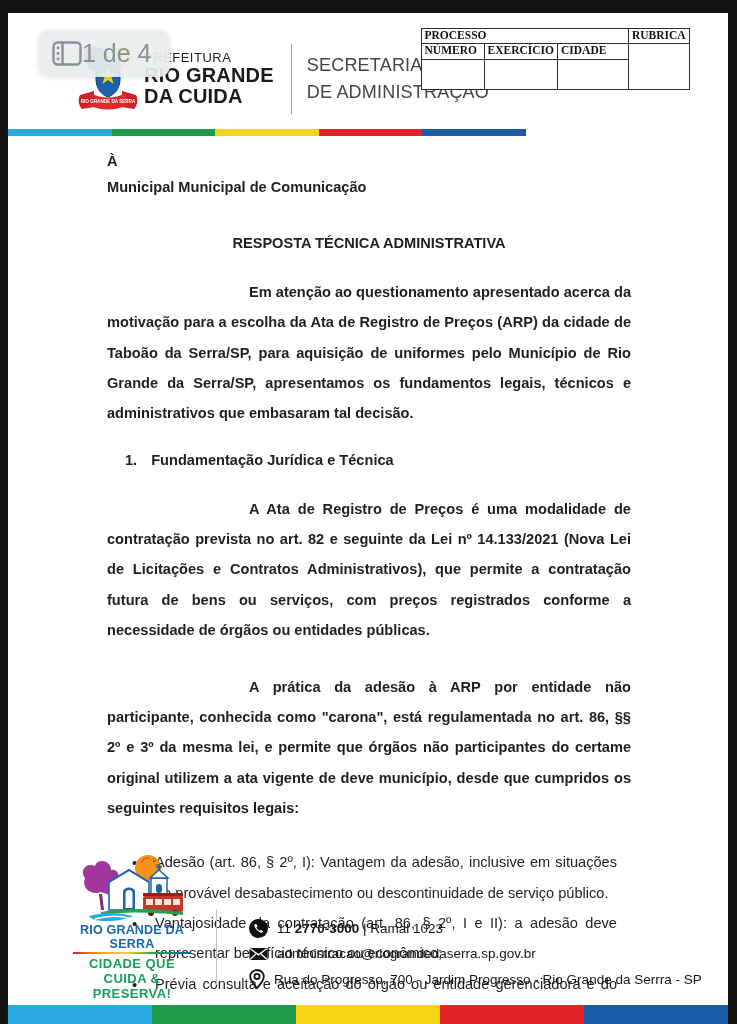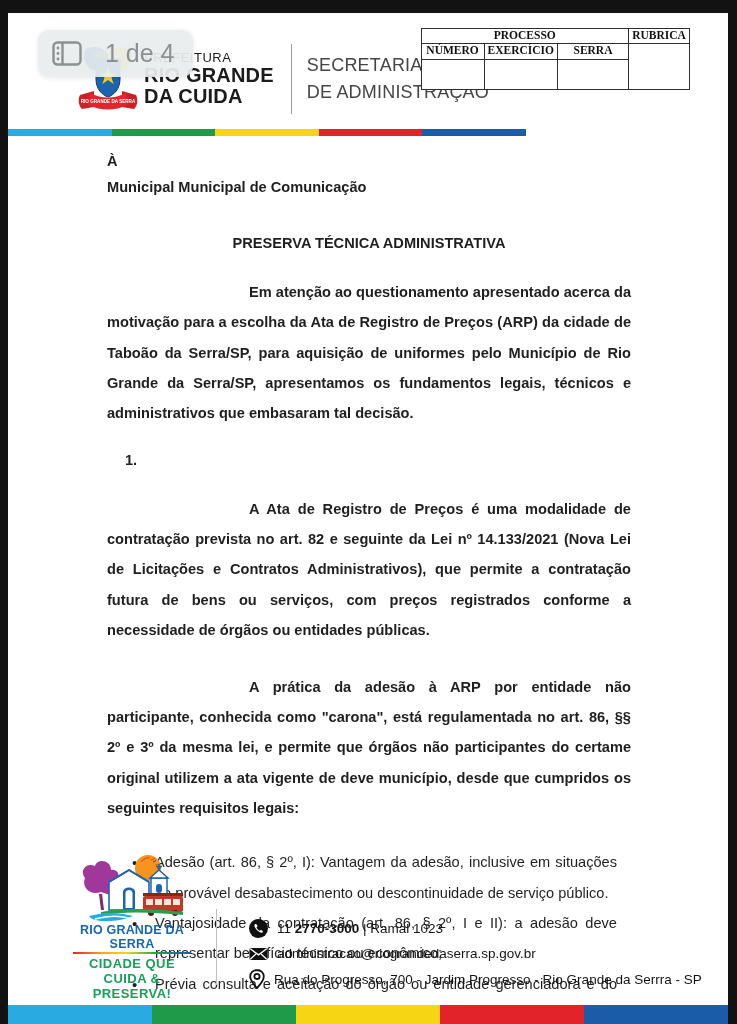--- a/index.html
+++ b/index.html
@@ -9,21 +9,21 @@
     font-family:"Liberation Sans",sans-serif;
   }
   
   .page{
     position:absolute;left:8px;right:9px;top:13px;bottom:0;
     background:#ffffff;
   }
   
   .page-badge{
     position:absolute;left:38px;top:30px;z-index:50;
-    display:flex;align-items:center;gap:23px;
+    display:flex;align-items:center;gap:0;
     padding:9px 18px 9px 14px;border-radius:11px;
     background:rgba(233,237,238,0.93);
     box-shadow:0 1px 5px rgba(0,0,0,0.10);
     color:#8b9093;font-size:25px;cursor:pointer;
   }
   .page-badge svg{display:block;}
   
   .doc-header{
     position:absolute;top:20px;left:68px;right:0;height:92px;
     display:flex;align-items:center;
@@ -33,21 +33,21 @@
   .brand-pref{font-size:13px;letter-spacing:.5px;font-weight:400;}
   .brand-big{font-size:20px;font-weight:bold;letter-spacing:.2px;}
   .header-divider{width:1px;height:70px;background:#9a9a9a;margin:0 15px 0 17px;}
   .dept{font-size:18px;color:#454545;line-height:1.5;letter-spacing:.2px;}
   
   .process-table{
     position:absolute;top:15px;right:38px;z-index:5;
     border-collapse:collapse;background:#fff;
     font-family:"Liberation Serif",serif;font-weight:bold;font-size:11.5px;color:#111;
   }
-  .process-table td{border:1px solid #2e2e2e;text-align:center;padding:0 3px;vertical-align:top;}
+  .process-table td{border:1px solid #2e2e2e;text-align:left;padding:0 3px;vertical-align:top;}
   .pt-r1 td{height:14px;}
   .pt-r2 td{height:15px;}
   .pt-r3 td{height:29px;}
   .pt-num{width:56px;}  .pt-exe{width:66px;}  .pt-fol{width:64px;}  .pt-rub{width:54px;}
   
   .stripe-top{position:absolute;top:116px;left:0;width:518px;height:7px;display:flex;}
   .stripe-bottom{position:absolute;bottom:0;left:0;right:0;height:19px;display:flex;}
   .stripe-seg{flex:1;}
   
   .doc-body{
@@ -123,21 +123,21 @@
 
   <table class="process-table">
     <tbody>
         <tr class="pt-r1">
       <td colspan="3">PROCESSO</td>
       <td class="pt-rub">RUBRICA</td>
     </tr>
     <tr class="pt-r2">
       <td class="pt-num">NÚMERO</td>
       <td class="pt-exe">EXERCÍCIO</td>
-      <td class="pt-fol">SERRA</td>
+      <td class="pt-fol">CIDADE</td>
       <td rowspan="2"></td>
     </tr>
     <tr class="pt-r3">
       <td></td>
       <td></td>
       <td></td>
     </tr>
   </tbody>
     </table>
 
@@ -148,26 +148,27 @@
     <div class="stripe-seg" style="background: rgb(226, 35, 42);"></div>
     <div class="stripe-seg" style="background: rgb(26, 92, 168);"></div>
   </div>
 
   <div class="doc-body">
     <div class="recipient">
       <div>À</div>
       <div>Municipal Municipal de Comunicação</div>
     </div>
 
-    <div class="doc-title">PRESERVA TÉCNICA ADMINISTRATIVA</div>
+    <div class="doc-title">RESPOSTA TÉCNICA ADMINISTRATIVA</div>
 
     <p class="para">Em atenção ao questionamento apresentado acerca da motivação para a escolha da Ata de Registro de Preços (ARP) da cidade de Taboão da Serra/SP, para aquisição de uniformes pelo Município de Rio Grande da Serra/SP, apresentamos os fundamentos legais, técnicos e administrativos que embasaram tal decisão.</p>
 
     <div class="section-heading">
       <span>1.</span>
+      <span>Fundamentação Jurídica e Técnica</span>
     </div>
 
     <p class="para">A Ata de Registro de Preços é uma modalidade de contratação prevista no art. 82 e seguinte da Lei nº 14.133/2021 (Nova Lei de Licitações e Contratos Administrativos), que permite a contratação futura de bens ou serviços, com preços registrados conforme a necessidade de órgãos ou entidades públicas.</p>
 
     <p class="para">A prática da adesão à ARP por entidade não participante, conhecida como "carona", está regulamentada no art. 86, §§ 2º e 3º da mesma lei, e permite que órgãos não participantes do certame original utilizem a ata vigente de deve município, desde que cumpridos os seguintes requisitos legais:</p>
 
     <ul class="bullet-list">
       <li>Adesão (art. 86, § 2º, I): Vantagem da adesão, inclusive em situações de provável desabastecimento ou descontinuidade de serviço público.</li>
       <li>Vantajosidade da contratação (art. 86, § 2º, I e II): a adesão deve representar benefício técnico ou econômico;</li>
       <li>Prévia consulta e aceitação do órgão ou entidade gerenciadora e do fornecedor (art. 86, § 2º, III);</li>

